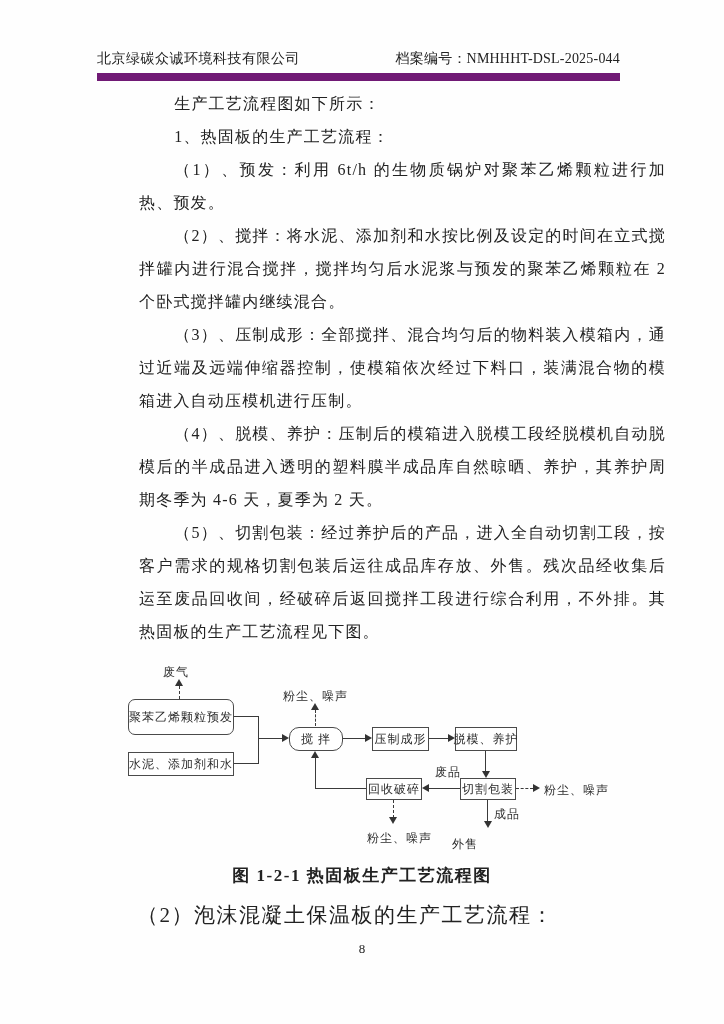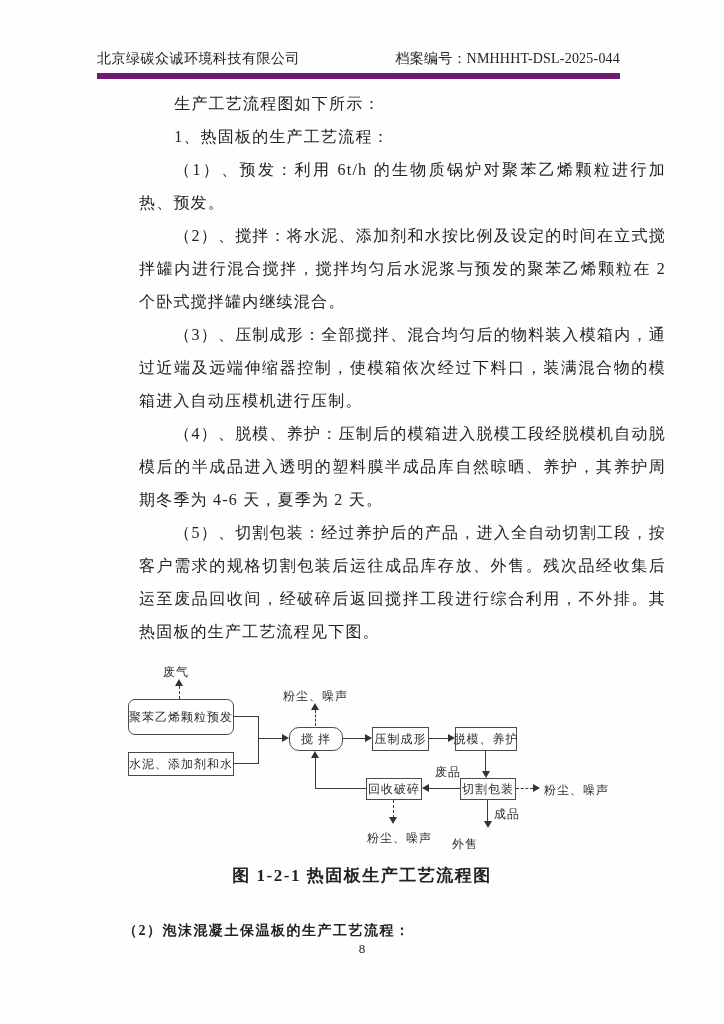--- a/index.html
+++ b/index.html
@@ -9,21 +9,21 @@
     font-family:"Liberation Serif","DejaVu Serif",serif;
     color:#222222;
   }
   .page { position:absolute; inset:0; background:#fefefe; }
 
   
   .doc-header {
     position:absolute; left:97px; top:50px; width:523px;
     display:flex; justify-content:space-between; align-items:flex-end;
     font-size:14px; letter-spacing:0.5px;
-    border-bottom:6px solid #701a75; padding-bottom:5px;
+    border-bottom:8px solid #701a75; padding-bottom:5px;
   }
   .doc-header .right { letter-spacing:0.2px; }
 
   
   .content {
     position:absolute; left:95px; top:87px; width:527px; height:560px;
     overflow:hidden;
     margin-left:44px;
   }
   .content p {
@@ -47,21 +47,21 @@
   .arr.l { border-top:4px solid transparent; border-bottom:4px solid transparent; border-right:7px solid #333; }
   .arr.u { border-left:4px solid transparent; border-right:4px solid transparent; border-bottom:7px solid #333; }
   .arr.d { border-left:4px solid transparent; border-right:4px solid transparent; border-top:7px solid #333; }
 
   .caption {
     position:absolute; left:0; top:864px; width:724px; text-align:center;
     font-weight:bold; font-size:17px; letter-spacing:1.5px;
   }
   .next-section {
     position:absolute; left:95px; top:901px; width:527px;
-    font-weight:bold; font-size:14px; letter-spacing:1.5px; text-indent:2em;margin-top:21px;
+    font-weight:normal; font-size:21px; letter-spacing:1.5px; text-indent:2em;
   }
   .page-number {
     position:absolute; left:0; top:941px; width:724px; text-align:center;
     font-size:13px;
   }
 </style>
 </head>
 <body>
 
 <div class="page">

